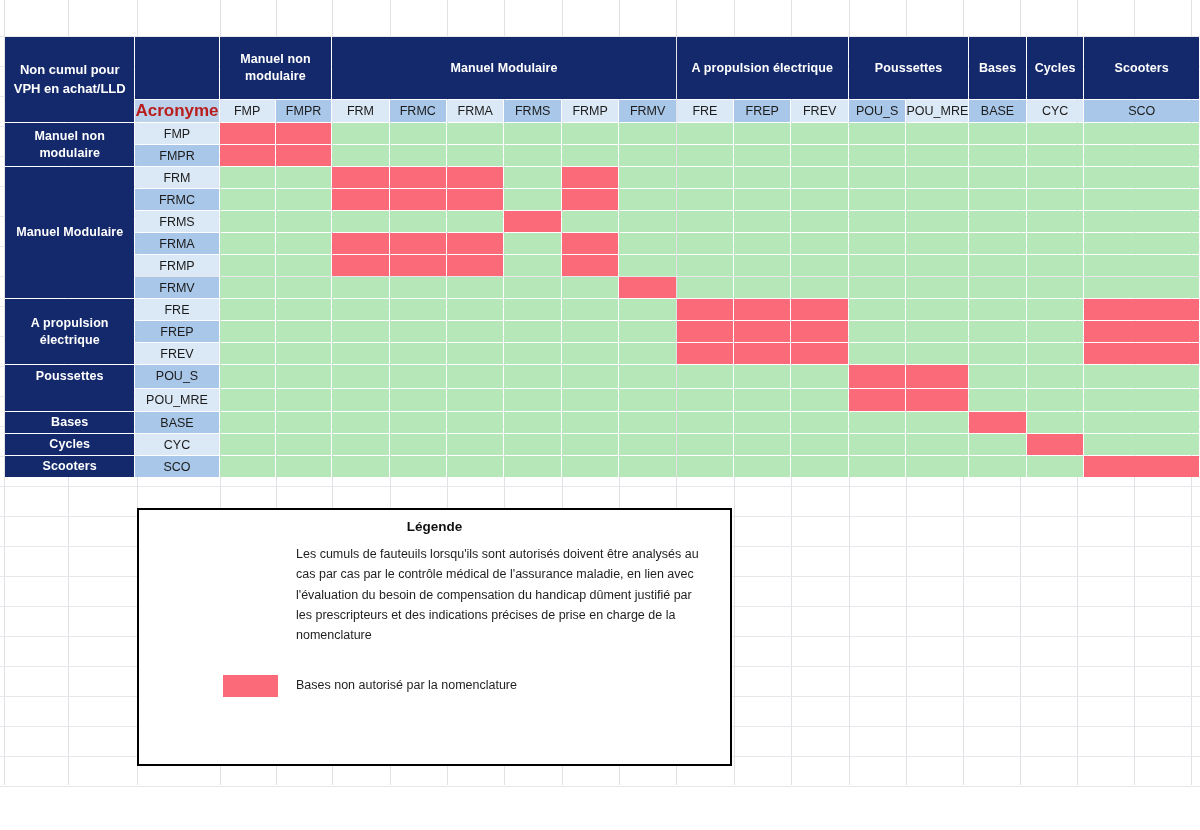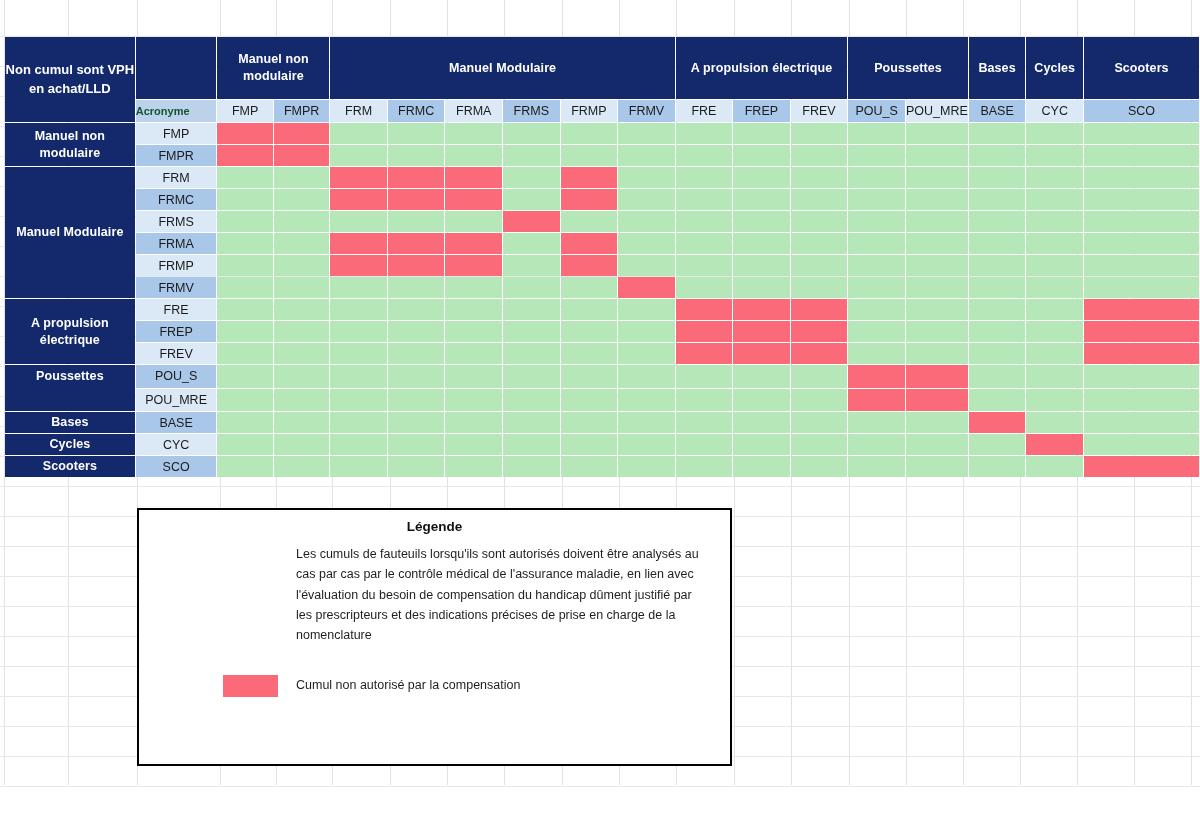--- a/index.html
+++ b/index.html
@@ -20,21 +20,21 @@
 
   .grp{
     background:#14296b;color:#fff;font-weight:bold;font-size:12.5px;
     text-align:center;line-height:1.35;letter-spacing:.1px;
   }
   .corner{
     background:#14296b;color:#fff;font-weight:bold;font-size:13px;
     text-align:center;line-height:1.45;
   }
   .acro-hdr{
-    background:#bcd2ea;color:#14532d;font-weight:bold;font-size:11px;
+    background:#bcd2ea;color:#b91c1c;font-weight:bold;font-size:17px;
   }
   .acro-l{background:#dbe8f5;color:#1b1b1b;font-size:12.5px;text-align:center;
           white-space:nowrap;overflow:visible;}
   .acro-d{background:#a9c7e8;color:#1b1b1b;font-size:12.5px;text-align:center;
           white-space:nowrap;overflow:visible;}
   .cell-ok{background:#b6e7b9;}
   .cell-no{background:#fa6a79;}
 
   
   #legend{
@@ -106,21 +106,21 @@
     <div class="hline" style="top: 696px;"></div>
     <div class="hline" style="top: 726px;"></div>
     <div class="hline" style="top: 756px;"></div>
     <div class="hline" style="top: 786px;"></div>
   </div>
 
 <div id="matrix">
   <table class="mx">
     <tbody id="mx-body">
         <tr>
-          <td class="corner" rowspan="2" colspan="1" style="width: 131px; height: 62px;">Non cumul sont VPH en achat/LLD</td>
+          <td class="corner" rowspan="2" colspan="1" style="width: 131px; height: 62px;">Non cumul pour VPH en achat/LLD</td>
           <td class="grp" style="width: 81px; height: 62px;"></td>
           <td class="grp" colspan="2" style="width: 113px; height: 62px;">Manuel non modulaire</td>
           <td class="grp" colspan="6" style="width: 347px; height: 62px;">Manuel Modulaire</td>
           <td class="grp" colspan="3" style="width: 173px; height: 62px;">A propulsion électrique</td>
           <td class="grp" colspan="2" style="width: 115px; height: 62px;">Poussettes</td>
           <td class="grp" colspan="1" style="width: 57px; height: 62px;">Bases</td>
           <td class="grp" colspan="1" style="width: 57px; height: 62px;">Cycles</td>
           <td class="grp" colspan="1" style="width: 116px; height: 62px;">Scooters</td>
         </tr>
         <tr>
@@ -458,15 +458,15 @@
 </div>
 
 <div id="legend">
   <div class="lg-title">Légende</div>
 
 
   <div class="lg-para">Les cumuls de fauteuils lorsqu'ils sont autorisés doivent être analysés au cas par cas par le contrôle médical de l'assurance maladie, en lien avec l'évaluation du besoin de compensation du handicap dûment justifié par les prescripteurs et des indications précises de prise en charge de la nomenclature</div>
 
   <div class="lg-row second">
     <div class="sw no"></div>
-    <div class="lg-txt">Cumul non autorisé par la compensation</div>
+    <div class="lg-txt">Bases non autorisé par la nomenclature</div>
   </div>
 </div>
 
 </body></html>

